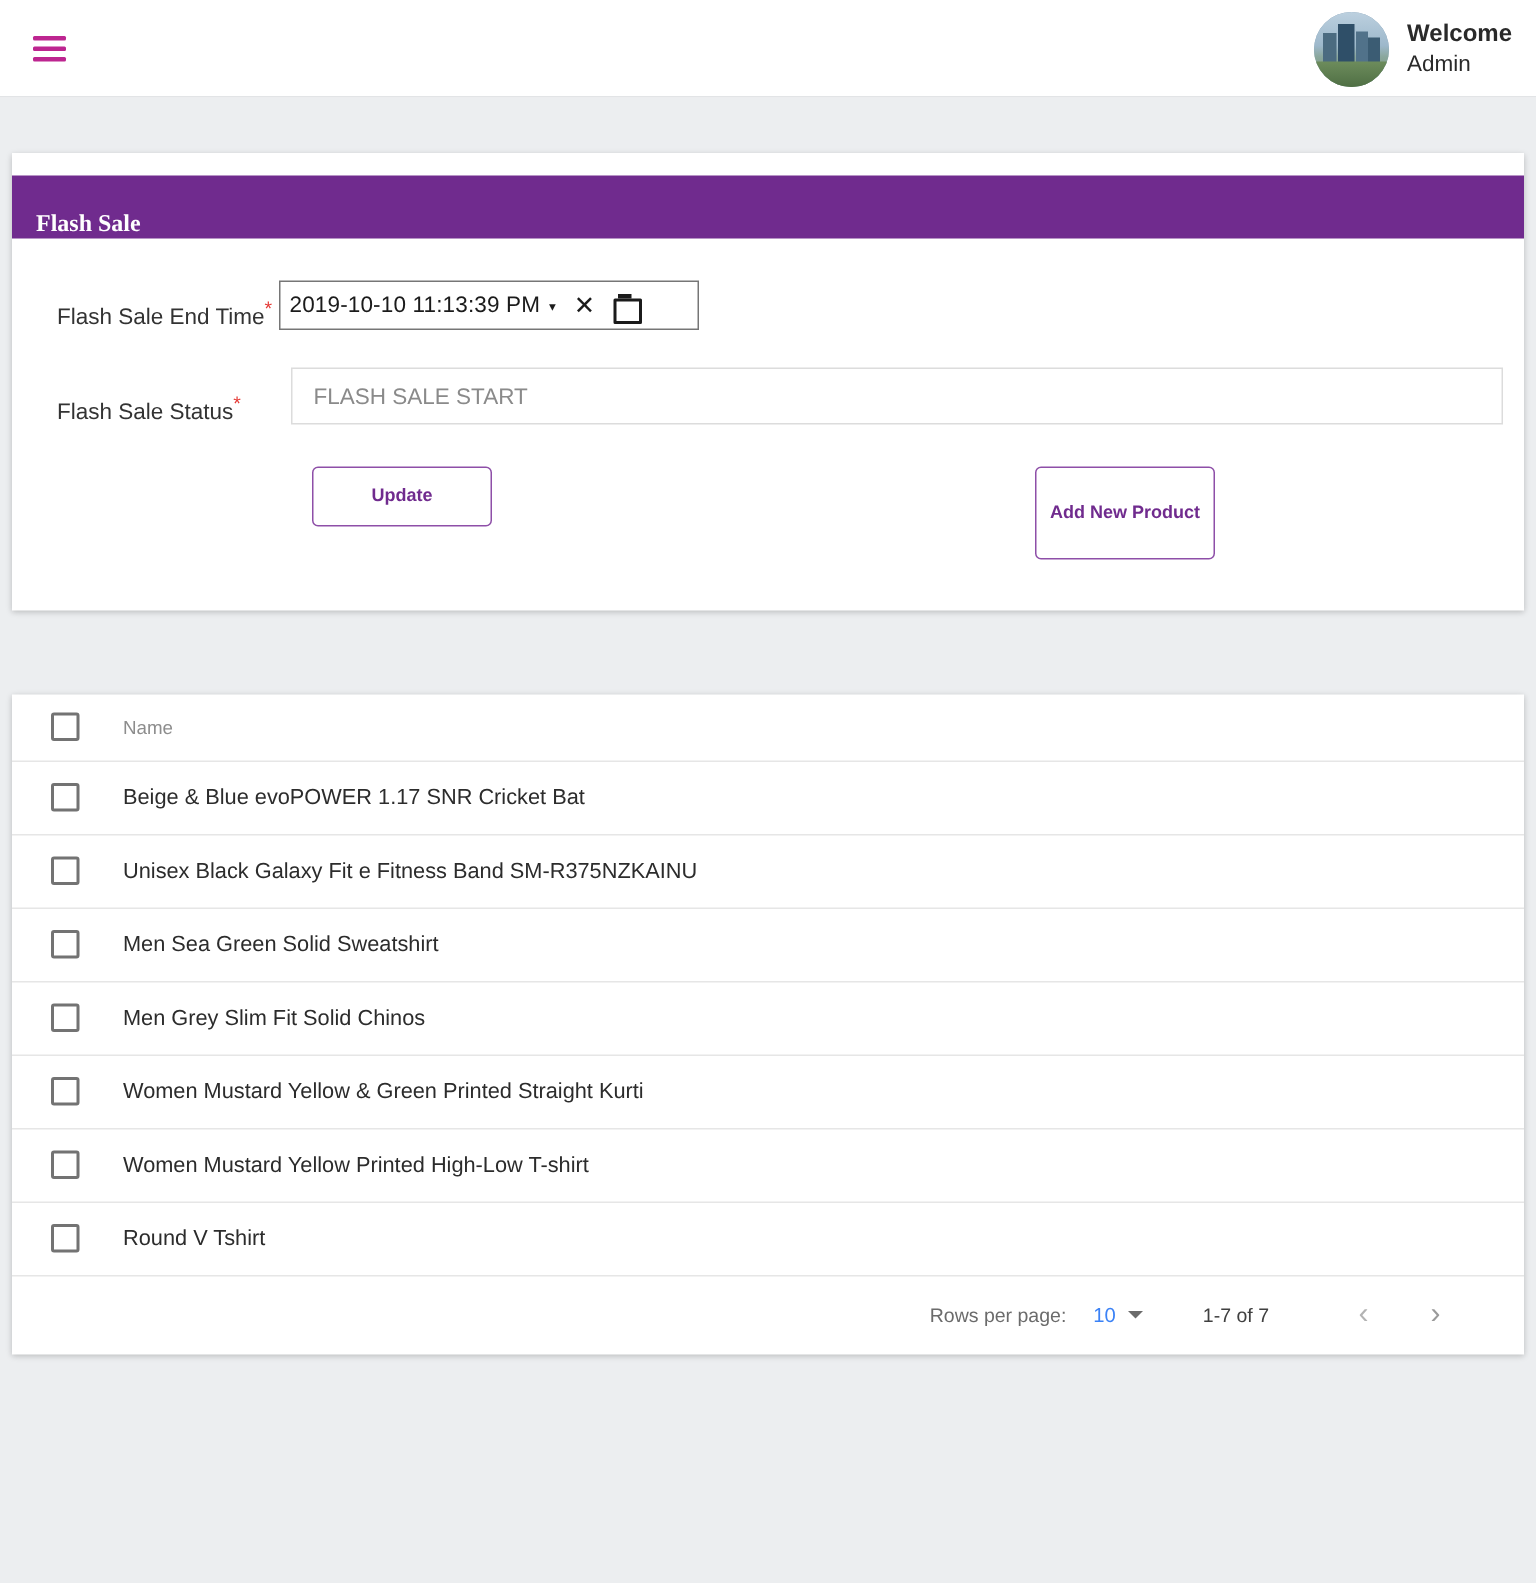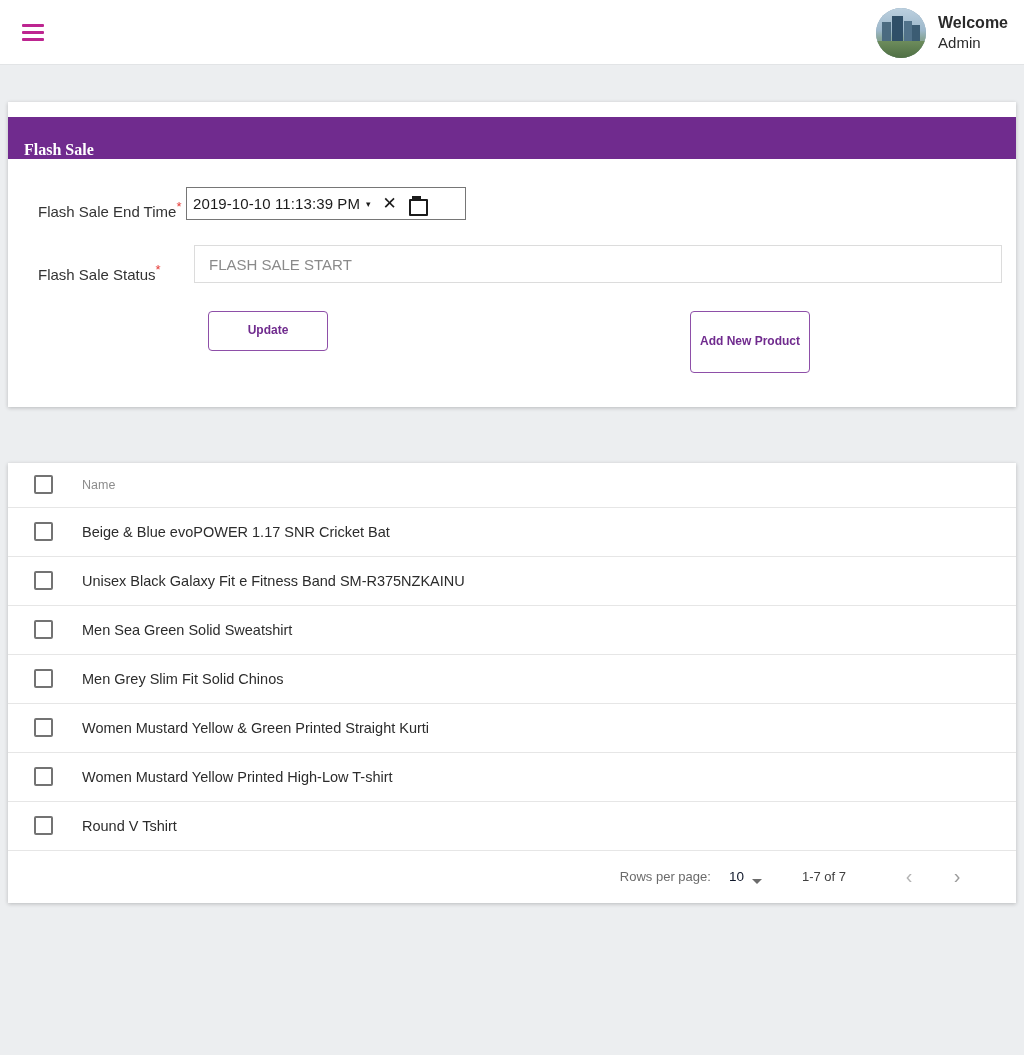--- a/index.html
+++ b/index.html
@@ -329,25 +329,25 @@
     align-items: center;
     justify-content: flex-end;
     padding-right: 44px;
     font-size: 13px;
     color: #6b6b6b;
     gap: 0;
   }
   .rows-label { margin-right: 18px; }
   .rows-select {
     display: flex;
-    align-items: flex-end;
+    align-items: center;
     gap: 8px;
     cursor: pointer;
     margin-right: 40px;
-    color: #0f172a;
+    color: #3b82f6;
     font-size: 13.5px;
   }
   .caret-down {
     width: 0; height: 0;
     border-left: 5px solid transparent;
     border-right: 5px solid transparent;
     border-top: 5px solid #6b6b6b;
   }
   .range-label { margin-right: 48px; color: #404040; }
   .page-arrow {

